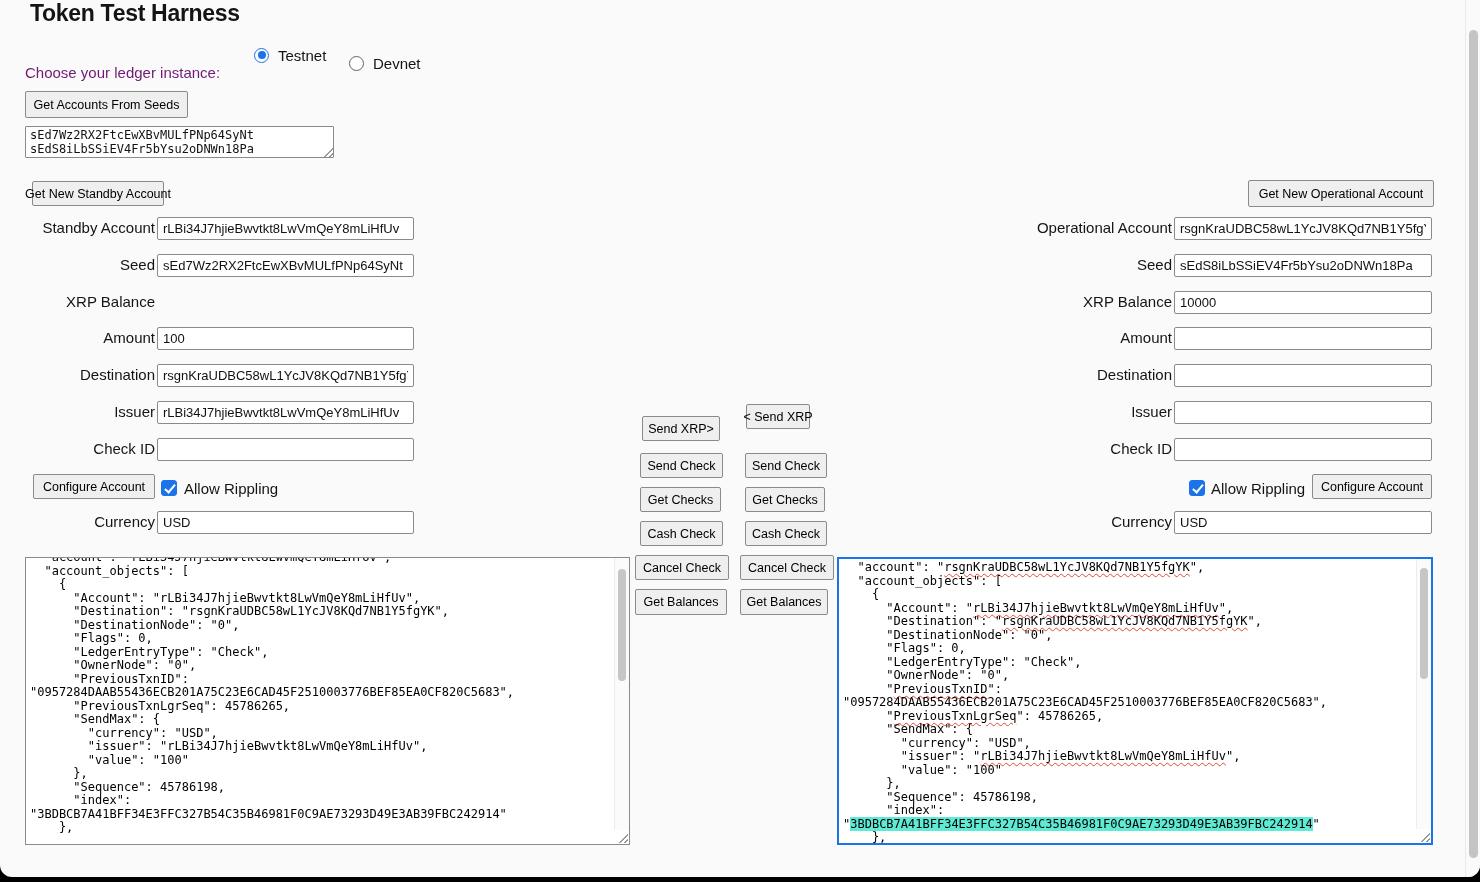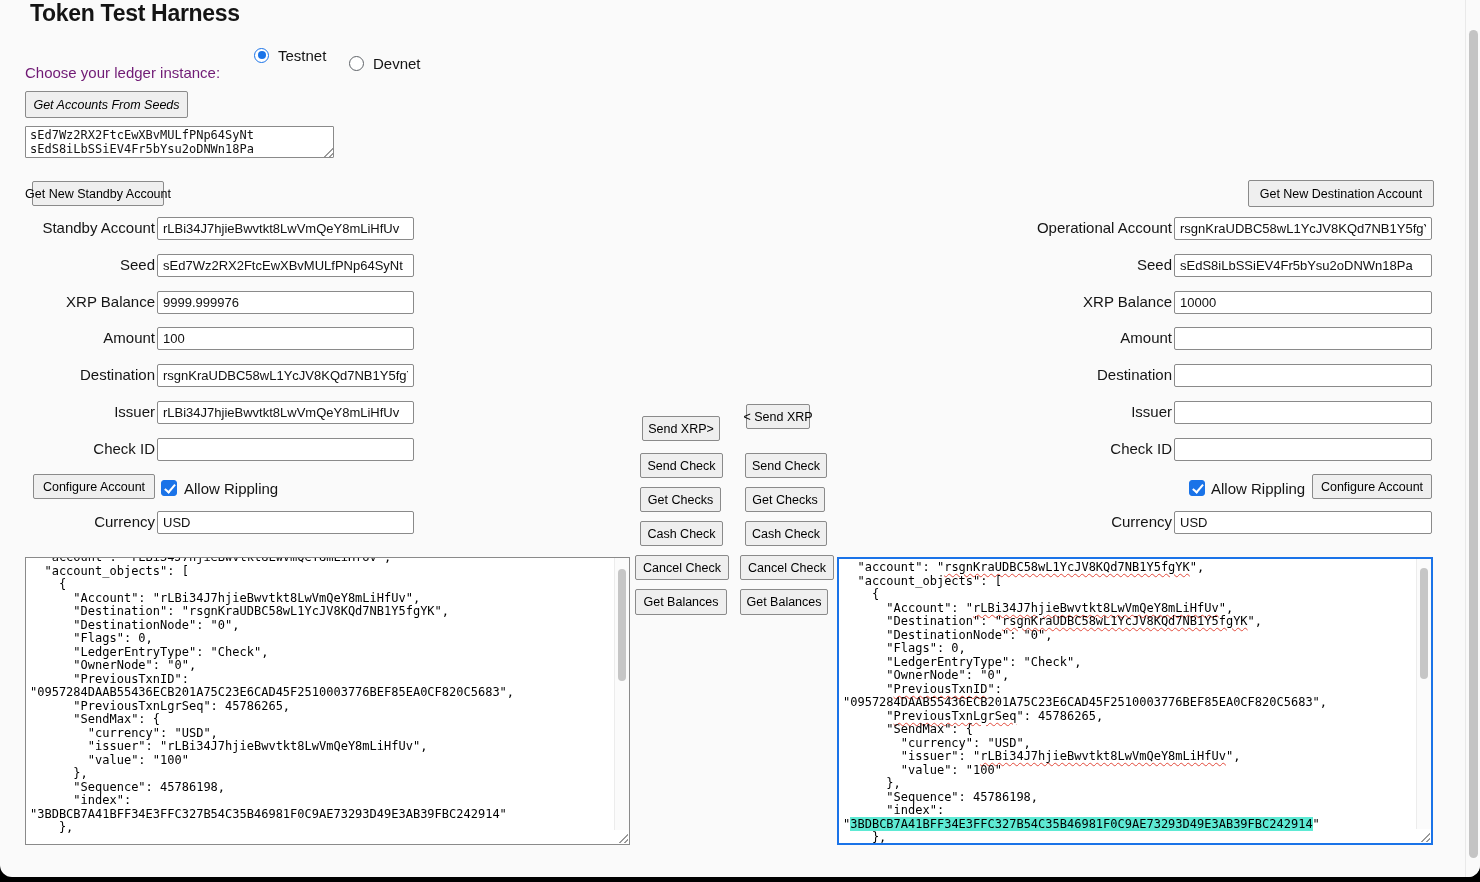--- a/index.html
+++ b/index.html
@@ -71,52 +71,51 @@
   <span class="ledger-label">Choose your ledger instance:</span>
   <label class="radio-opt" style="left:254px;top:46px;">
     <span class="radio on"></span>
     <span class="radio-text">Testnet</span>
   </label>
   <label class="radio-opt" style="left:349px;top:54px;">
     <span class="radio"></span>
     <span class="radio-text">Devnet</span>
   </label>
 
-  <button class="btn" style="left:25px;top:91px;width:163px;height:27px;font-style:italic;">Get Accounts From Seeds</button>
+  <button class="btn" style="left:25px;top:91px;width:163px;height:27px;">Get Accounts From Seeds</button>
   <div class="seeds-wrap">
     <textarea class="seeds" spellcheck="false" style="">sEd7Wz2RX2FtcEwXBvMULfPNp64SyNt
 sEdS8iLbSSiEV4Fr5bYsu2oDNWn18Pa</textarea>
     <div class="resize-handle"></div>
   </div>
 
   <button class="btn" style="left:32px;top:181px;width:132px;height:25px;">Get New Standby Account</button>
 
   <div class="field-label" style="left:0;top:219px;width:155px;">Standby Account</div>
   <input class="tin" style="left: 157px; top: 217px; width: 257px;" value="rLBi34J7hjieBwvtkt8LwVmQeY8mLiHfUv">
   <div class="field-label" style="left:0;top:256px;width:155px;">Seed</div>
   <input class="tin" style="left: 157px; top: 254px; width: 257px;" value="sEd7Wz2RX2FtcEwXBvMULfPNp64SyNt">
   <div class="field-label" style="left:0;top:293px;width:155px;">XRP Balance</div>
-  <input class="tin" style="left: 157px; top: 291px; width: 257px;" value="9999.999976">
   <div class="field-label" style="left:0;top:329px;width:155px;">Amount</div>
   <input class="tin" style="left: 157px; top: 327px; width: 257px;" value="100">
   <div class="field-label" style="left:0;top:366px;width:155px;">Destination</div>
   <input class="tin" style="left: 157px; top: 364px; width: 257px;" value="rsgnKraUDBC58wL1YcJV8KQd7NB1Y5fgYK">
   <div class="field-label" style="left:0;top:403px;width:155px;">Issuer</div>
   <input class="tin" style="left: 157px; top: 401px; width: 257px;" value="rLBi34J7hjieBwvtkt8LwVmQeY8mLiHfUv">
   <div class="field-label" style="left:0;top:440px;width:155px;">Check ID</div>
   <input class="tin" style="left: 157px; top: 438px; width: 257px;" value="">
 
   <button class="btn" style="left:33px;top:474px;width:122px;height:25px;">Configure Account</button>
   <span class="checkbox on" style="left:161px;top:480px;"></span>
   <span class="cb-label" style="left:184px;top:480px;">Allow Rippling</span>
 
   <div class="field-label" style="left:0;top:513px;width:155px;">Currency</div>
   <input class="tin" style="left: 157px; top: 511px; width: 257px;" value="USD">
 
-  <button class="btn" style="left:1248px;top:180px;width:186px;height:27px;">Get New Destination Account</button>
+  <button class="btn" style="left:1248px;top:180px;width:186px;height:27px;">Get New Operational Account</button>
 
   <div class="field-label" style="left:965px;top:219px;width:207px;">Operational Account</div>
   <input class="tin" style="left: 1174px; top: 217px; width: 258px;" value="rsgnKraUDBC58wL1YcJV8KQd7NB1Y5fgYK">
   <div class="field-label" style="left:965px;top:256px;width:207px;">Seed</div>
   <input class="tin" style="left: 1174px; top: 254px; width: 258px;" value="sEdS8iLbSSiEV4Fr5bYsu2oDNWn18Pa">
   <div class="field-label" style="left:965px;top:293px;width:207px;">XRP Balance</div>
   <input class="tin" style="left: 1174px; top: 291px; width: 258px;" value="10000">
   <div class="field-label" style="left:965px;top:329px;width:207px;">Amount</div>
   <input class="tin" style="left: 1174px; top: 327px; width: 258px;" value="">
   <div class="field-label" style="left:965px;top:366px;width:207px;">Destination</div>

